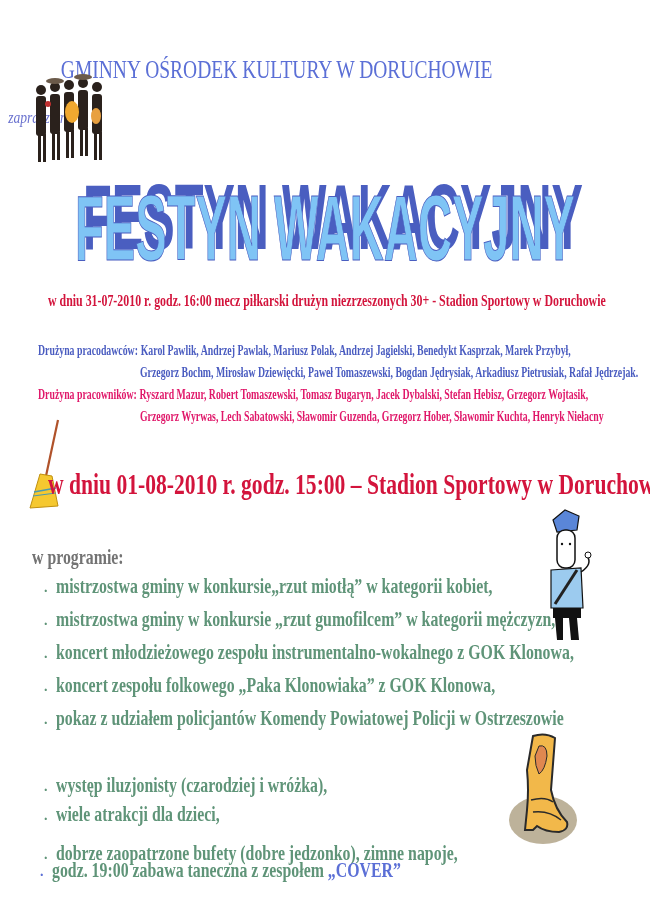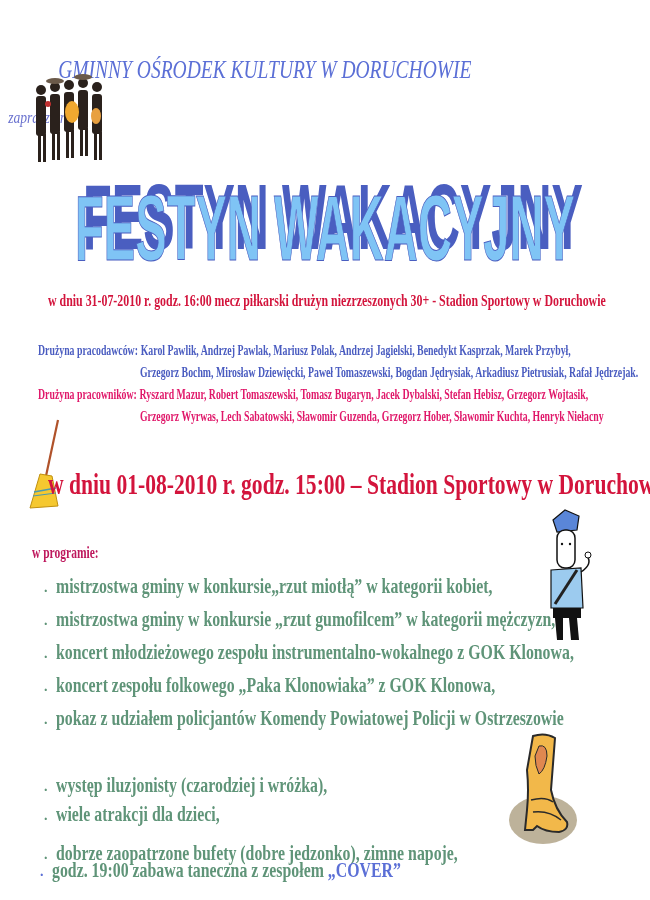--- a/index.html
+++ b/index.html
@@ -5,21 +5,21 @@
   html, body { margin: 0; padding: 0; }
   body {
     width: 650px; height: 900px; background: #ffffff; position: relative; overflow: hidden;
     font-family: "Liberation Serif", "DejaVu Serif", serif;
   }
   .abs { position: absolute; }
   .cond { display: inline-block; transform-origin: left center; white-space: nowrap; }
 
   #org-title {
     left: 0; width: 532px; top: 56px; 
-    color: #5b6fd6; font-style: italic; font-size: 25px; letter-spacing: 0px;
+    color: #5b6fd6; font-size: 25px; letter-spacing: 0px;
   }
   #org-title .cond { transform: scaleX(0.78); transform-origin: center; }
   #invite {
     left: 0; width: 650px; top: 108px; text-align: left;
     color: #6a72cf; font-style: italic; font-size: 17px;
   }
   #invite .cond { transform: scaleX(0.8); transform-origin: center; }
 
   #festyn { left: 55px; top: 160px; width: 540px; height: 112px; }
 
@@ -32,21 +32,21 @@
   .team-names { font-weight: bold; font-size: 14px; }
   .team-row { position: absolute; white-space: nowrap; }
   .team-row .cond { transform: scaleX(0.70); }
 
   #event2 {
     left: 48px; top: 467px; color: #d3143c; font-weight: bold; font-size: 30px;
   }
   #event2 .cond { transform: scaleX(0.72); }
 
   #program-heading {
-    left: 32px; top: 544px; color: #be185d; font-weight: bold; font-size: 16px;
+    left: 32px; top: 544px; color: #737373; font-weight: bold; font-size: 22px;
   }
   #program-heading .cond { transform: scaleX(0.72); }
 
   .prog-item { position: absolute; left: 44px; color: #5f9478; font-weight: bold; font-size: 22px; white-space: nowrap; }
   .prog-item .bullet { display: inline-block; width: 12px; font-size: 14px; vertical-align: middle; }
   .prog-item .cond { transform: scaleX(0.72); }
   .cover { color: #5b6fd6; }
 </style>
 </head>
 <body>

